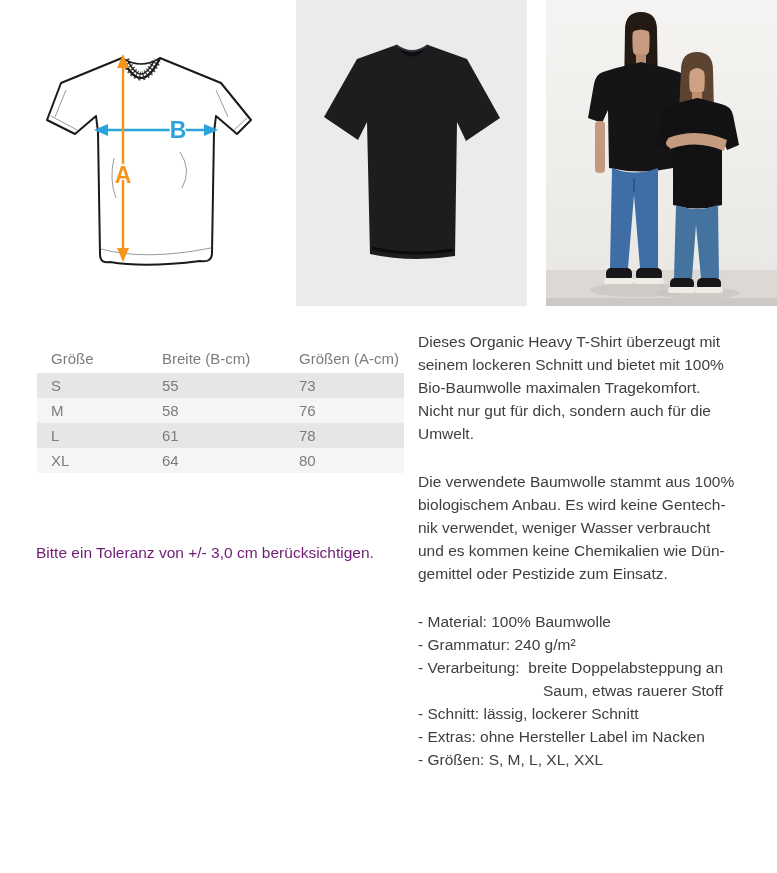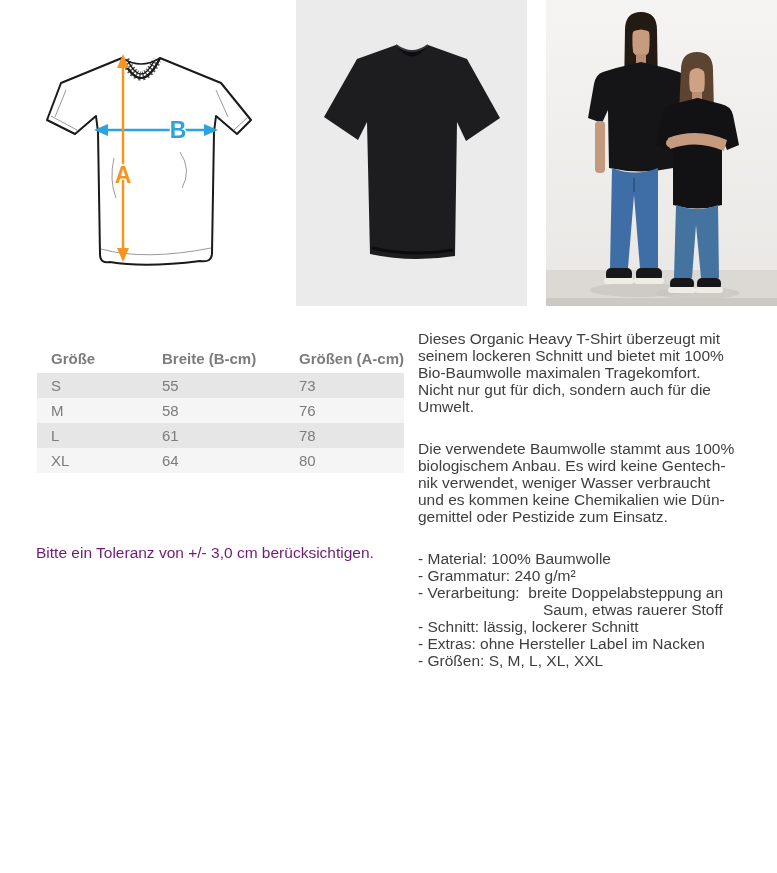--- a/index.html
+++ b/index.html
@@ -11,37 +11,37 @@
   #diagram{left:30px;top:40px;width:235px;height:235px;}
   #product-photo{left:296px;top:0;width:231px;height:306px;}
   #models-photo{left:546px;top:0;width:231px;height:306px;}
 
   
   .size-table{
     position:absolute;left:37px;top:344px;width:353px;
     border-collapse:collapse;font-size:15px;color:#7c7c7c;
     table-layout:fixed;
   }
-  .size-table th{font-weight:700;text-align:left;height:29px;padding:0;background:#ffffff;}
+  .size-table th{font-weight:400;text-align:left;height:29px;padding:0;background:#ffffff;}
   .size-table td{height:25px;padding:0;}
   .size-table th:first-child,.size-table td:first-child{width:111px;padding-left:14px;}
   .size-table th:nth-child(2),.size-table td:nth-child(2){width:137px;}
   .size-table th:nth-child(3),.size-table td:nth-child(3){width:105px;}
   .size-table tbody tr:nth-child(odd){background:#e6e6e6;}
   .size-table tbody tr:nth-child(even){background:#f5f5f5;}
 
   .tolerance{
     position:absolute;left:36px;top:544px;
     font-size:15.5px;color:#701a75;
   }
 
   
   .description{
     position:absolute;left:418px;top:330px;width:358px;
-    font-size:15.5px;line-height:17px;color:#3e3e3e;
+    font-size:15.5px;line-height:23px;color:#3e3e3e;
   }
   .description p{margin:0 0 25px 0;white-space:pre-line;}
   .spec-list{margin:0;padding:0;}
   .spec-line{white-space:pre;}
   .spec-line.indent{padding-left:125px;}
 
   svg text.measure-label{
     font-family:"Liberation Sans","DejaVu Sans",sans-serif;
     font-weight:bold;font-size:23px;
     paint-order:stroke;stroke:#ffffff;stroke-width:3px;

